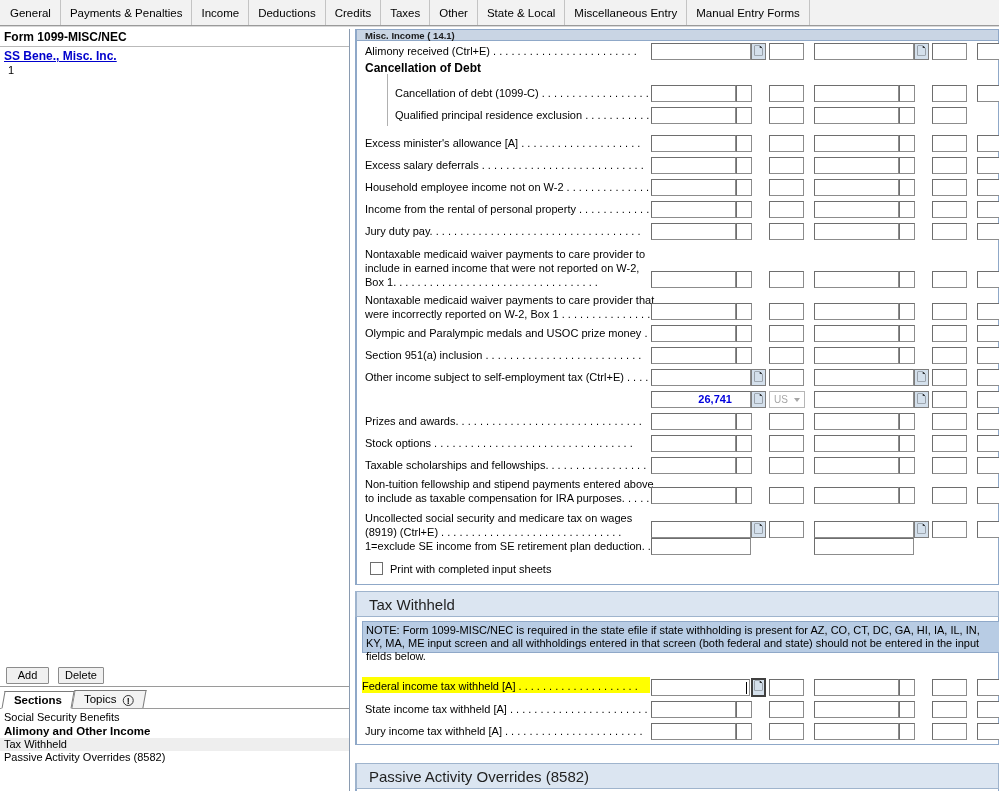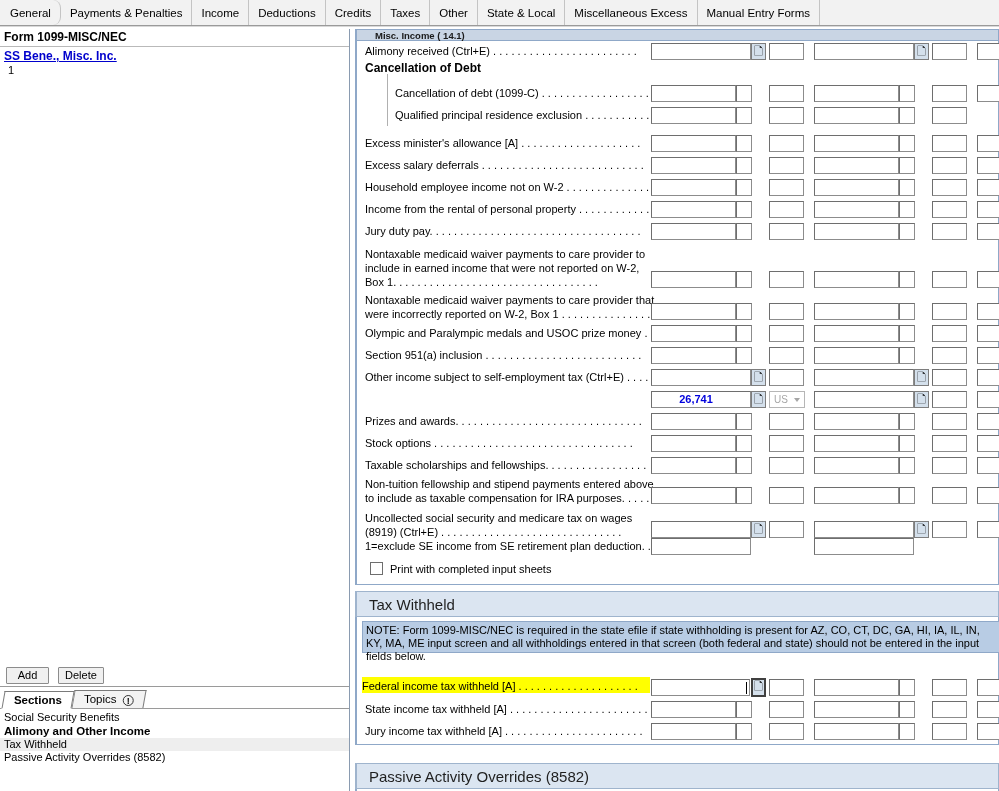--- a/index.html
+++ b/index.html
@@ -26,21 +26,21 @@
   }
   .menu-item {
     display: flex; align-items: center;
     padding: 0 9px;
     font-size: 11.5px;
     color: #000;
     border-right: 1px solid #c4c4c4;
     white-space: nowrap;
     cursor: default;
   }
-  .menu-item:first-child { border-left: 1px solid transparent; border-radius: 8px; }
+  .menu-item:first-child { border-left: 1px solid transparent; }
 
   
   #left-panel {
     position: absolute; top: 29px; left: 0; width: 350px; height: 762px;
     background: #ffffff;
     border-right: 1px solid #8a9bb0;
   }
   #form-title {
     height: 18px; line-height: 17px;
     padding-left: 4px;
@@ -151,21 +151,21 @@
     left: 3px; right: 0;
     border: 1px solid #8fa8c8;
     border-left-width: 2px;
     background: #ffffff;
   }
   .panel-caption {
     height: 11px; line-height: 11px;
     background: #c9d5e4;
     font-size: 9.5px;
     font-weight: bold;
-    padding-left: 18px;
+    padding-left: 8px;
     color: #1a1a1a;
     border-bottom: 1px solid #8fa8c8;
     white-space: nowrap;
   }
   .section-header {
     height: 26px; line-height: 25px;
     background: #dbe5f1;
     border: 1px solid #9fb4cd;
     border-left-width: 2px;
     font-size: 15px;
@@ -200,22 +200,22 @@
   
   .inp {
     position: absolute;
     height: 17px;
     background: #ffffff;
     border: 1px solid #8c8c8c;
     border-top-color: #6e6e6e;
     border-left-color: #6e6e6e;
   }
   .inp.val {
-    text-align: center;
-    padding-right: 10px;
+    text-align: right;
+    padding-right: 18px;
     color: #0000dd;
     font-weight: bold;
     font-size: 11px;
     line-height: 15px;
   }
   .inp.cursor::after {
     content: "";
     position: absolute;
     right: 2px; top: 2px;
     width: 1px; height: 12px;
@@ -292,21 +292,21 @@
 
 <div id="menubar">
   <div class="menu-item">General</div>
   <div class="menu-item">Payments &amp; Penalties</div>
   <div class="menu-item">Income</div>
   <div class="menu-item">Deductions</div>
   <div class="menu-item">Credits</div>
   <div class="menu-item">Taxes</div>
   <div class="menu-item">Other</div>
   <div class="menu-item">State &amp; Local</div>
-  <div class="menu-item">Miscellaneous Excess</div>
+  <div class="menu-item">Miscellaneous Entry</div>
   <div class="menu-item">Manual Entry Forms</div>
 </div>
 
 <div id="left-panel">
 
   <div id="form-title">Form 1099-MISC/NEC</div>
 
   <div id="entity-list">
     <div class="entity-name">SS Bene., Misc. Inc.</div>
     <div class="entity-sub">1</div>

